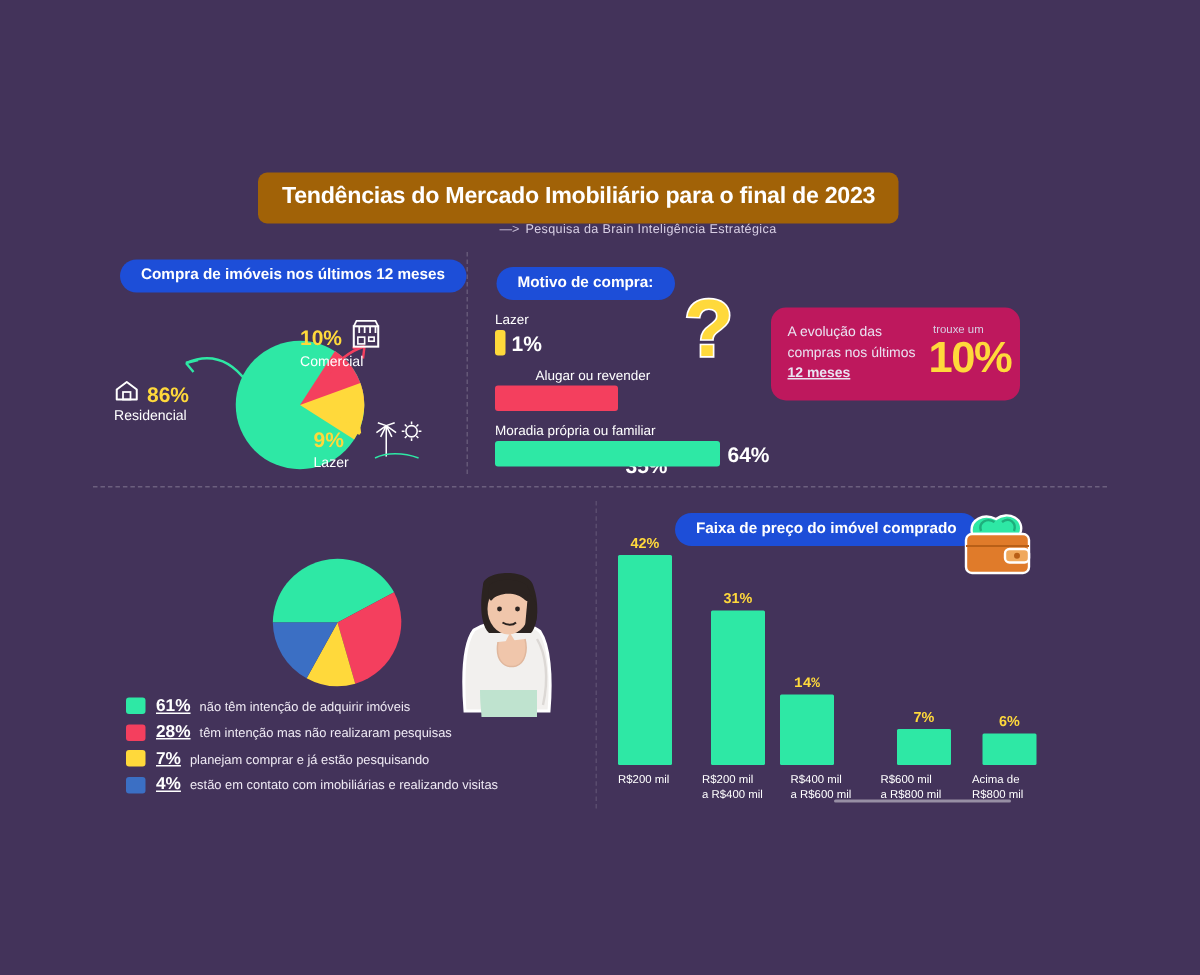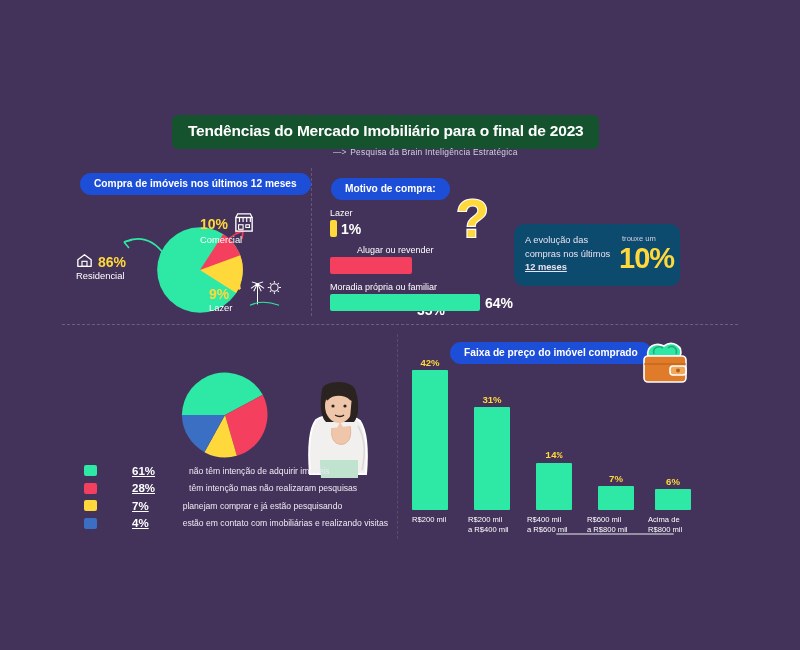--- a/index.html
+++ b/index.html
@@ -10,21 +10,21 @@
     color:#ffffff;
     position:relative;
     overflow:hidden;
   }
 
   .stage { position:absolute; inset:0; }
 
   
   .title-pill {
     position:absolute; left:172px; top:115px;
-    background:#14532d;
+    background:#a16207;
     border-radius:6px;
     padding:7px 16px 9px 16px;
     font-size:15.5px; font-weight:bold; letter-spacing:-0.2px;
     color:#ffffff; white-space:nowrap;
   }
   .subtitle {
     position:absolute; left:333px; top:147px;
     font-size:8.4px; color:#d8cfe4; letter-spacing:0.25px; white-space:nowrap;
   }
   .subtitle .arrow { color:#c9bfd8; margin-right:4px; letter-spacing:0; }
@@ -69,37 +69,37 @@
 
   .ico { display:inline-block; line-height:1; }
 
   
   .mb-label { position:absolute; font-size:9px; color:#ffffff; white-space:nowrap; }
   .mb-bar   { position:absolute; height:17px; border-radius:2px; }
   .mb-val   { position:absolute; font-size:14px; font-weight:bold; color:#ffffff; white-space:nowrap; }
 
   
   #callout {
-    position:absolute; left:514px; top:224px; width:166px; height:62px;
-    background:#0c4a6e; border-radius:10px;
+    position:absolute; left:514px; top:205px; width:166px; height:62px;
+    background:#be185d; border-radius:10px;
   }
   #callout .txt {
     position:absolute; left:11px; top:10px; width:92px;
     font-size:9.3px; line-height:13.5px; color:#eae3f2;
   }
   #callout .txt u { text-decoration:underline; font-weight:bold; }
   #callout .small { position:absolute; left:108px; top:10px; font-size:7.6px; color:#d8cfe4; }
   #callout .big   { position:absolute; left:105px; top:18px; font-size:29px; font-weight:bold; color:#ffd93b; letter-spacing:-1px; }
 
   
   #pie2 { position:absolute; left:176px; top:366px; width:98px; height:98px; }
 
   
   #legend { position:absolute; left:84px; top:462px; }
-  .lg-row { display:flex; align-items:center; height:17.5px;gap:28px; }
+  .lg-row { display:flex; align-items:center; height:17.5px; }
   .sw { width:13px; height:11px; border-radius:2px; flex:none; }
   .lg-pct { font-size:11.5px; font-weight:bold; color:#ffffff; text-decoration:underline; margin-left:7px; }
   .lg-txt { font-size:8.6px; color:#efeaf4; margin-left:6px; white-space:nowrap; }
 
   
   #barchart { position:absolute; left:412px; top:370px; width:265px; height:140px; }
   .bar-wrap { position:absolute; bottom:0; }
   .bar { background:#2ee8a5; width:100%; border-radius:1px; }
   .bar-val {
     position:absolute; left:0; right:0; text-align:center;
@@ -294,21 +294,21 @@
     <div class="bar-wrap" style="left:0px; width:36px; height:140px;">
       <div class="bar-val" style="bottom:142px;">42%</div>
       <div class="bar" style="height:140px;"></div>
     </div>
 
     <div class="bar-wrap" style="left:62px; width:36px; height:103px;text-decoration:underline;">
       <div class="bar-val" style="bottom:105px;">31%</div>
       <div class="bar" style="height:103px;"></div>
     </div>
 
-    <div class="bar-wrap" style="left:124px; width:36px; height:47px;font-family:Liberation Mono, monospace;">
+    <div class="bar-wrap" style="left:108px; width:36px; height:47px;font-family:Liberation Mono, monospace;">
       <div class="bar-val" style="bottom:49px;">14%</div>
       <div class="bar" style="height:47px;"></div>
     </div>
 
     <div class="bar-wrap" style="left:186px; width:36px; height:24px;">
       <div class="bar-val" style="bottom:26px;">7%</div>
       <div class="bar" style="height:24px;"></div>
     </div>
 
     <div class="bar-wrap" style="left:243px; width:36px; height:21px;">

